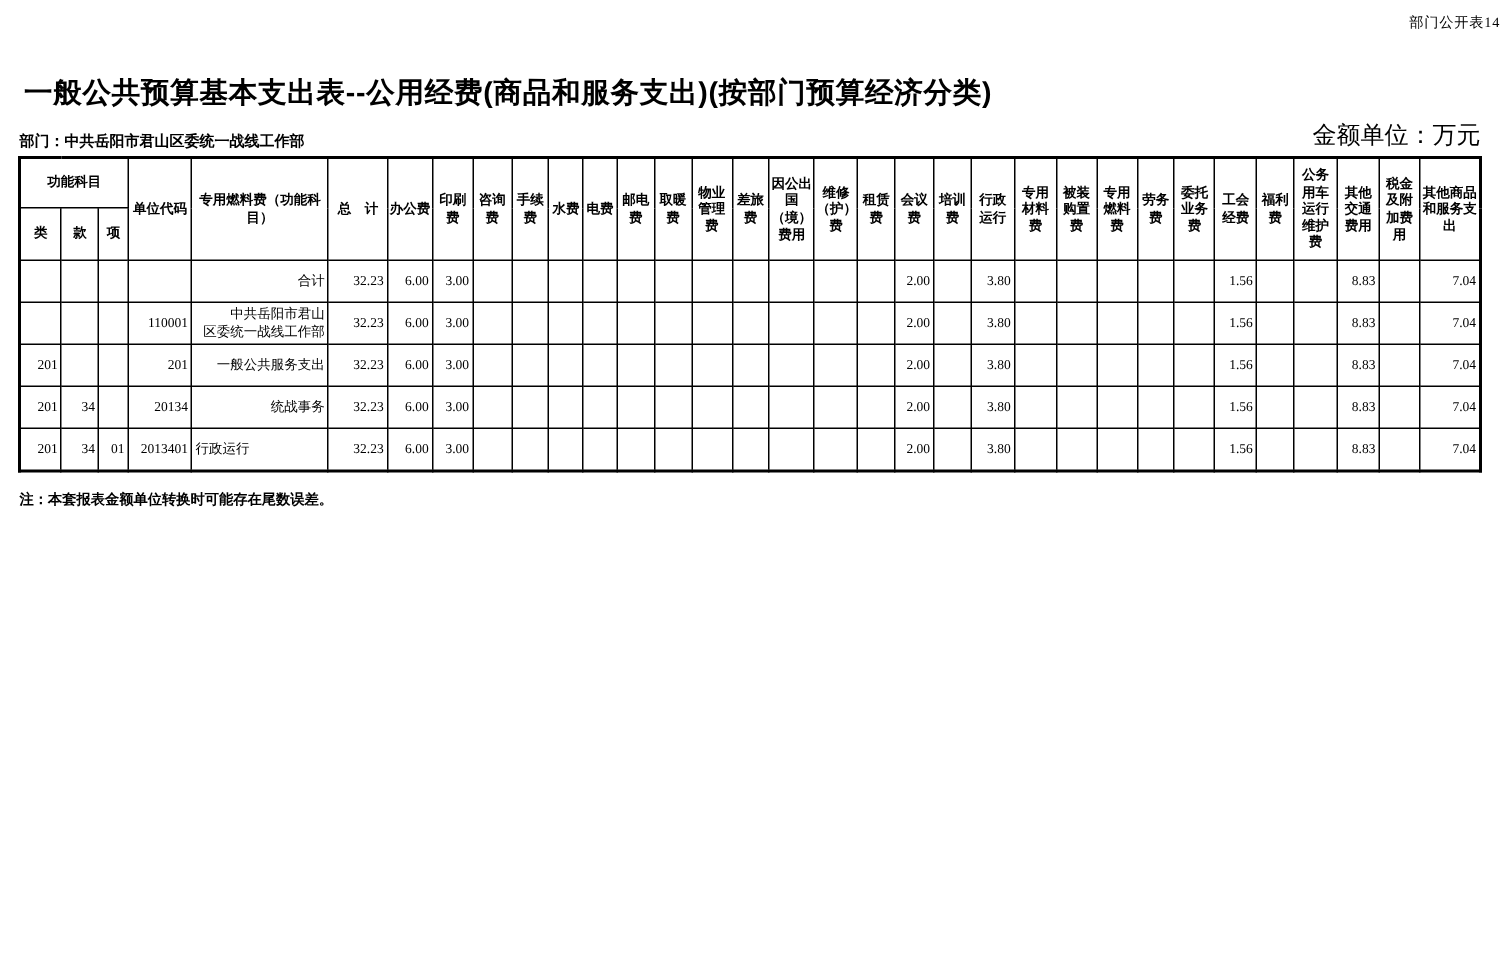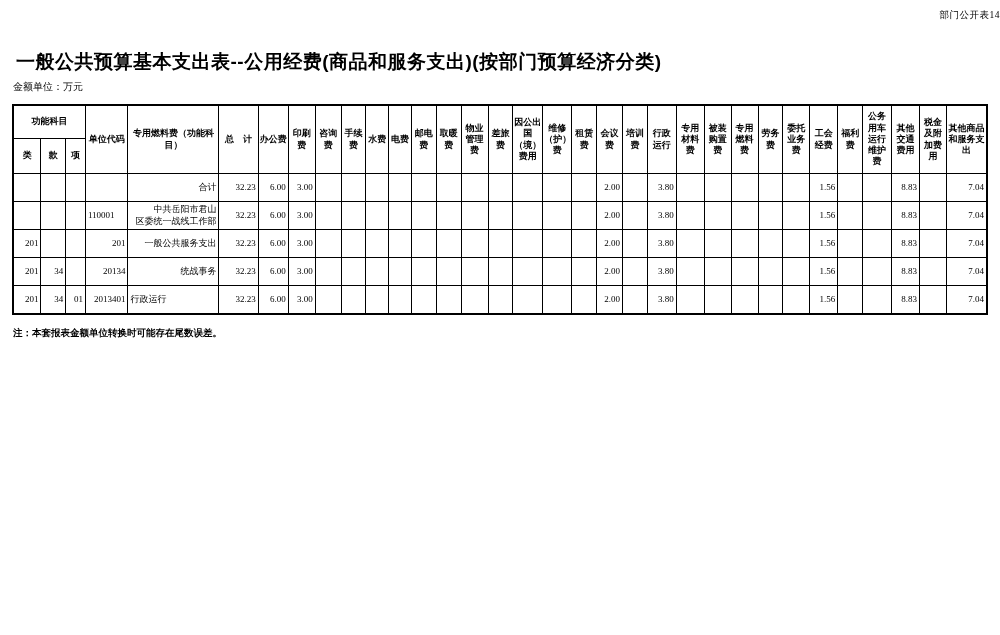--- a/index.html
+++ b/index.html
@@ -18,57 +18,58 @@
     font-weight:bold;font-size:19px;letter-spacing:.5px;
   }
   .meta{
     position:absolute;top:80px;left:13px;right:13px;
     display:flex;justify-content:space-between;align-items:flex-end;
   }
   .meta .dept{
     font-family:"Liberation Sans","DejaVu Sans",sans-serif;
     font-weight:bold;font-size:10px;
   }
-  .meta .unit{font-size:10px;}
+  .meta .unit{font-size:16px;}
   .table-wrap{position:absolute;top:104px;left:12px;width:888px;}
   table{
     width:976px;border-collapse:collapse;table-layout:fixed;
     border:2px solid #000;
   }
   th,td{border:1px solid #000;overflow:hidden;vertical-align:middle;}
   th{
     font-family:"Liberation Sans","DejaVu Sans",sans-serif;
     font-weight:bold;font-size:9px;line-height:1.25;
     padding:0 1px;text-align:center;word-break:break-all;
   }
   thead tr.h1 th{height:32px;}
   thead tr.h2 th{height:34px;}
   td{
     font-size:9px;line-height:1.3;height:27px;
     padding:0 2px;word-break:break-all;
   }
   td.num{text-align:right;}
   td.t-left{text-align:right;}
-  td.t-right{text-align:left;}
+  td.t-right{text-align:right;}
   td.t-center{}
   td.n-indent{text-indent:1.9em;}
   .note{
     position:absolute;top:327px;left:13px;
     font-family:"Liberation Sans","DejaVu Sans",sans-serif;
     font-weight:bold;font-size:9.5px;
   }
 </style>
 </head>
 <body>
 
 <div class="doc-label">部门公开表14</div>
 
 <h1 class="title">一般公共预算基本支出表--公用经费(商品和服务支出)(按部门预算经济分类)</h1>
 
 <div class="meta">
+  <span class="dept">部门：中共岳阳市君山区委统一战线工作部</span>
   <span class="unit">金额单位：万元</span>
 </div>
 
 <div class="table-wrap">
   <table>
     <colgroup>
       <col style="width:27px">
         <col style="width:24px">
         <col style="width:19px">
       <col style="width:41px">

